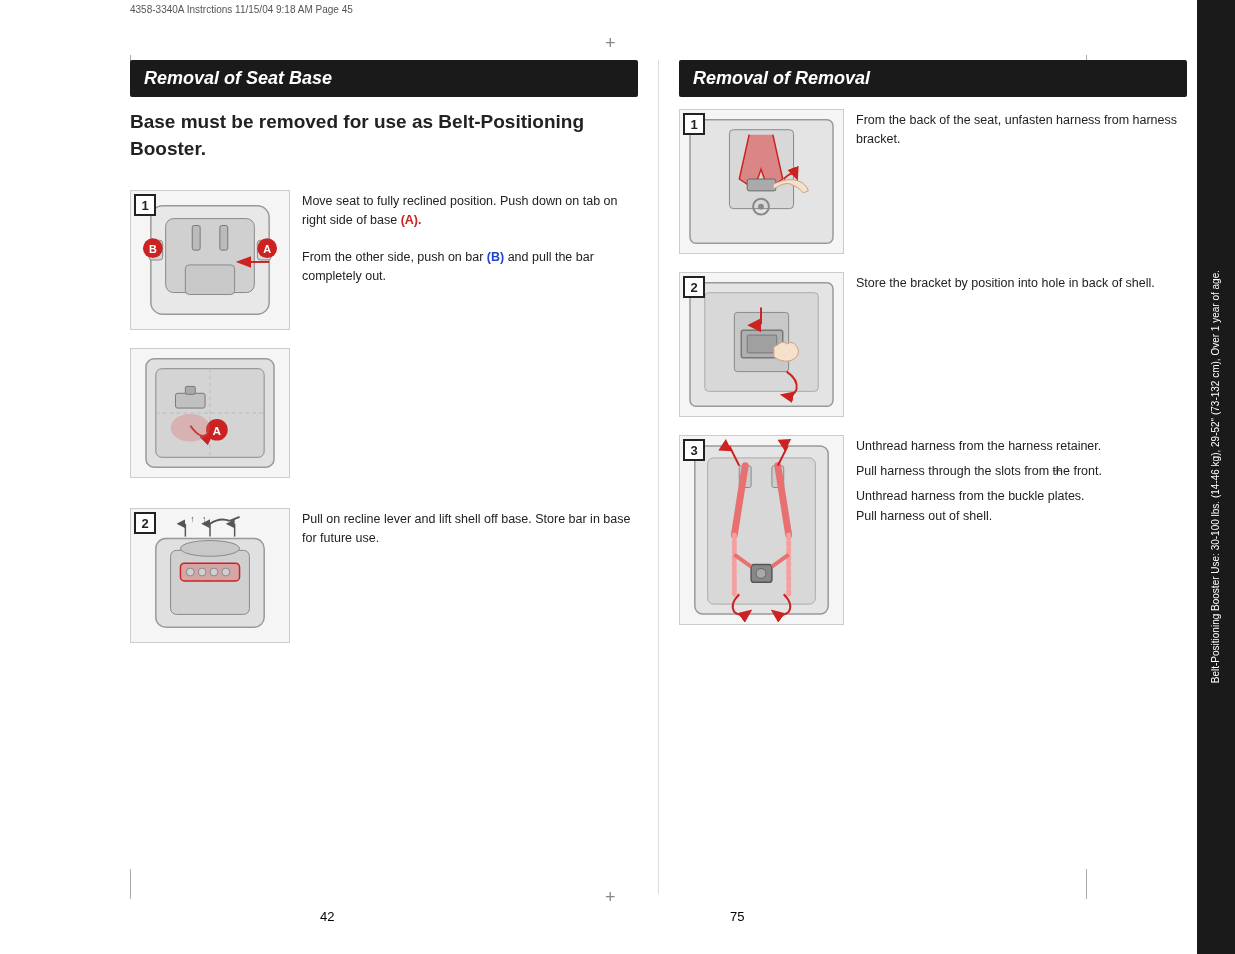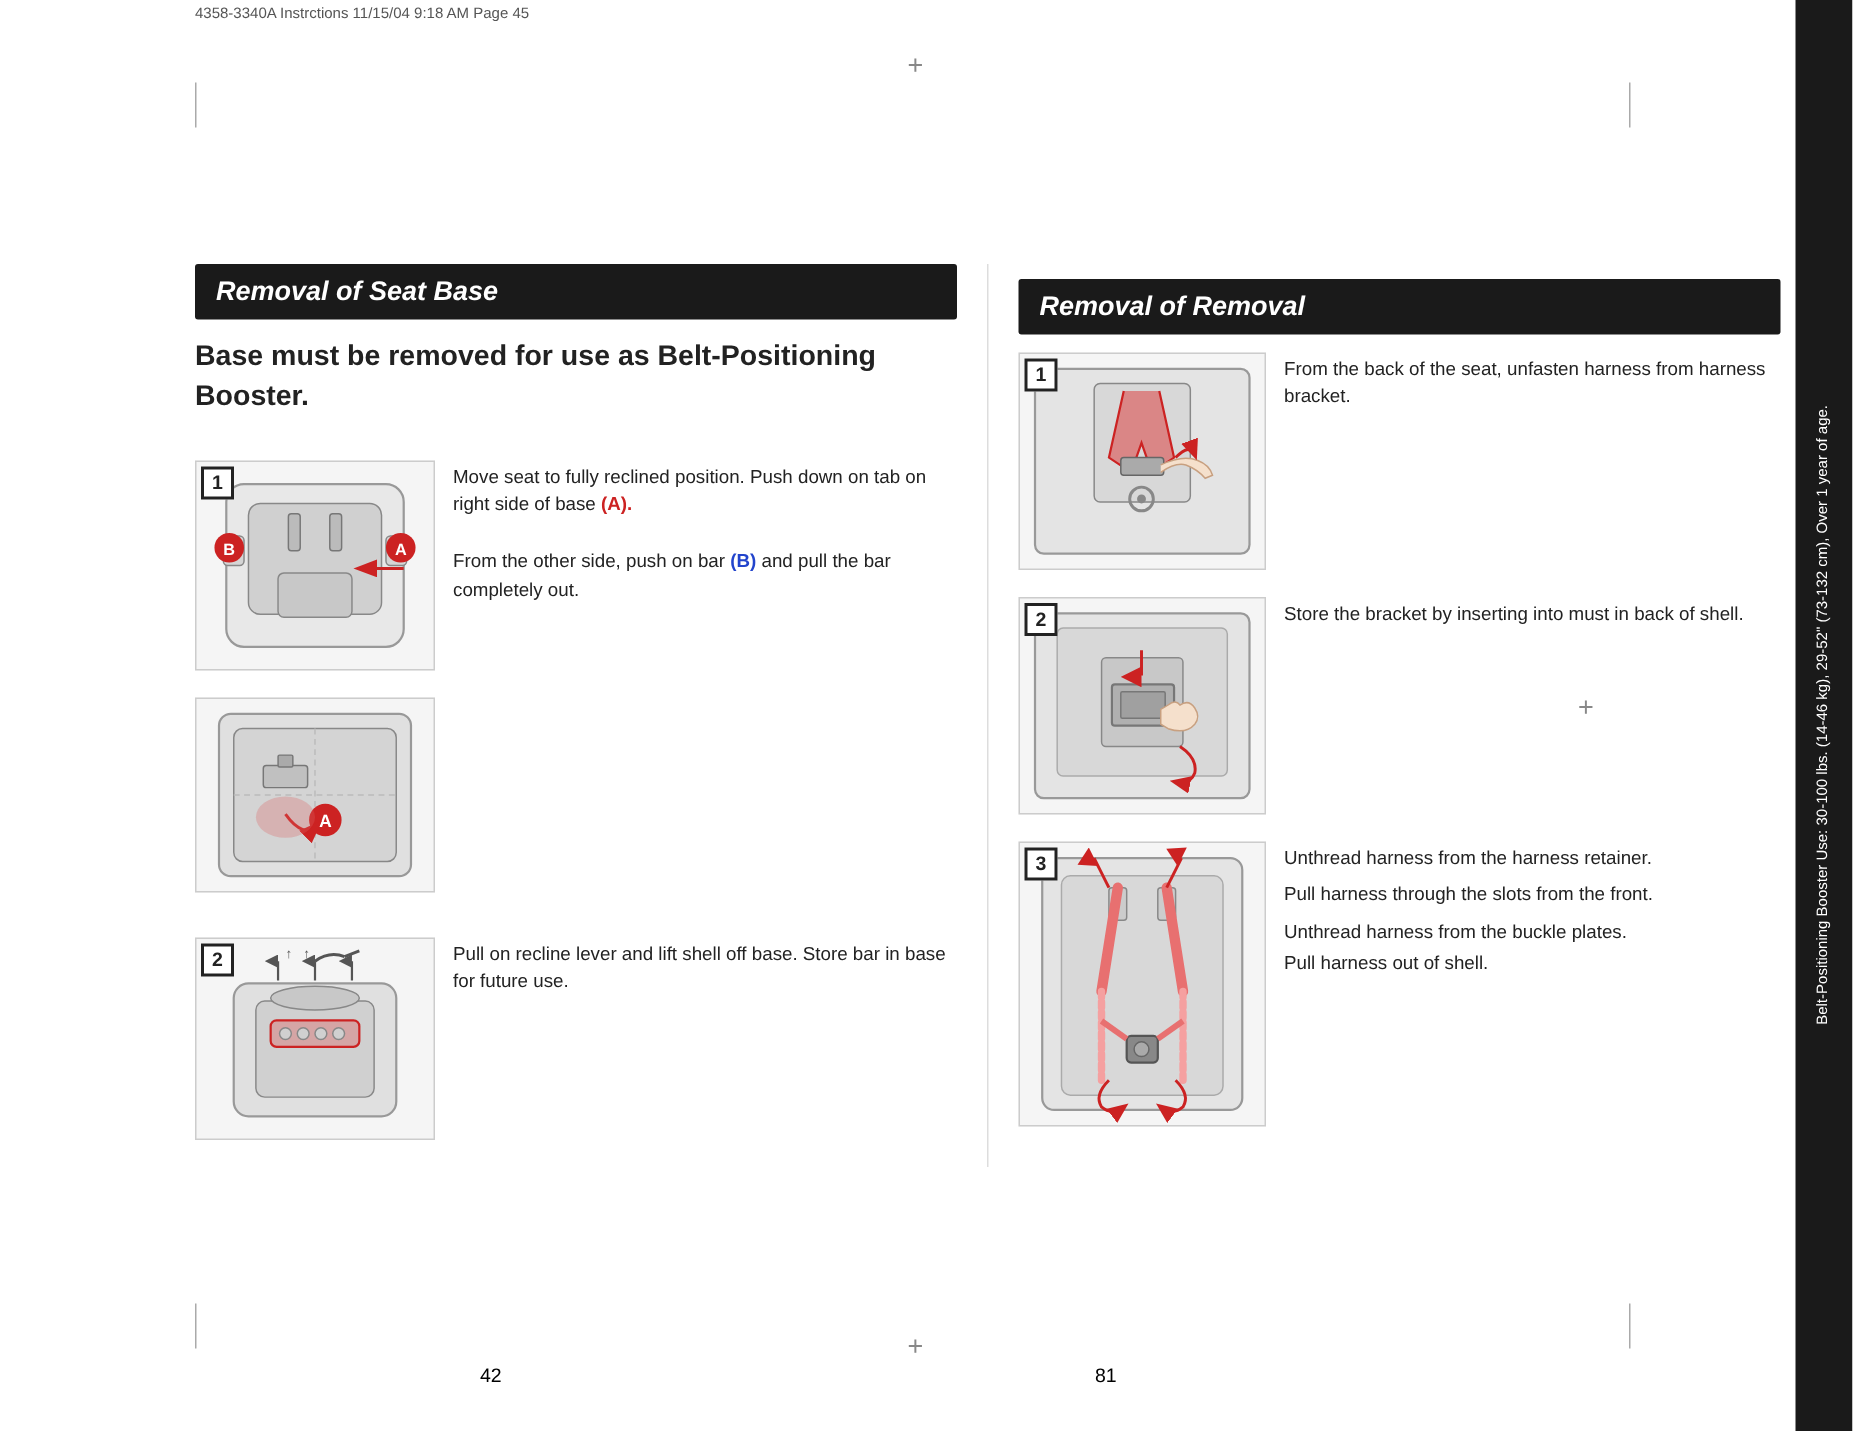--- a/index.html
+++ b/index.html
@@ -112,21 +112,20 @@
 
     
     .main-content {
       position: absolute;
       left: 130px;
       top: 60px;
       right: 48px;
       bottom: 60px;
       display: flex;
       gap: 0;
-      align-items: center;
     }
 
     
     .left-half {
       flex: 1;
       padding-right: 20px;
       border-right: 1px solid #ddd;
     }
 
     
@@ -407,21 +406,21 @@
           </defs>
 
           <path d="M108,100 Q120,108 118,118 Q115,126 105,124" stroke="#cc2222" stroke-width="2" fill="none" marker-end="url(#arrowCurve2)"></path>
           <defs>
             <marker id="arrowCurve2" markerWidth="7" markerHeight="7" refX="5" refY="3" orient="auto">
               <path d="M0,0 L0,6 L7,3 z" fill="#cc2222"></path>
             </marker>
           </defs>
         </svg>
       </div>
-      <div class="step-text">Store the bracket by inserting into must in back of shell.</div>
+      <div class="step-text">Store the bracket by position into hole in back of shell.</div>
     </div>
 
     <div class="step-row">
       <div class="svg-container-tall" style="position:relative; width:165px; height:190px;">
         <div class="step-badge-abs">3</div>
         <svg viewBox="0 0 165 190" width="165" height="190" style="background:#f5f5f5; border:1px solid #ccc;">
 
           <rect x="15" y="10" width="135" height="170" rx="8" fill="#e4e4e4" stroke="#999" stroke-width="1.5"></rect>
           <rect x="28" y="22" width="109" height="148" rx="6" fill="#d8d8d8" stroke="#aaa" stroke-width="1"></rect>
 
@@ -462,13 +461,13 @@
         <div style="margin-bottom:6px;">Pull harness through the slots from the front.</div>
         <div style="margin-bottom:2px;">Unthread harness from the buckle plates.</div>
         <div>Pull harness out of shell.</div>
       </div>
     </div>
 
   </div>
 </div>
 
 <div class="page-number page-num-left">42</div>
-<div class="page-number page-num-right">81</div>
+<div class="page-number page-num-right">75</div>
 
 </body></html>

